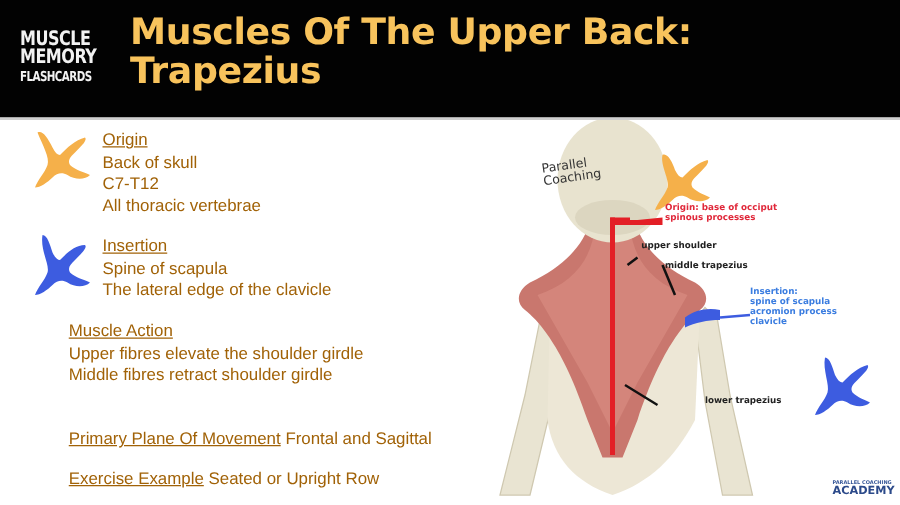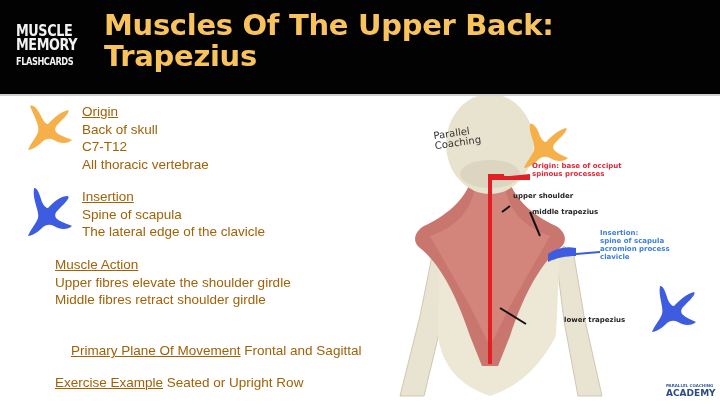--- a/index.html
+++ b/index.html
@@ -54,21 +54,21 @@
   <div>Spine of scapula</div>
   <div>The lateral edge of the clavicle</div>
 </div>
 
 <div class="block" style="left:55px; top:256px;">
   <div class="u">Muscle Action</div>
   <div>Upper fibres elevate the shoulder girdle</div>
   <div>Middle fibres retract shoulder girdle</div>
 </div>
 
-<div class="block" style="left:55px; top:342px;margin-left:16px;">
+<div class="block" style="left:55px; top:342px;">
   <span class="u">Primary Plane Of Movement</span>
   <span>Frontal and Sagittal</span>
 </div>
 
 <div class="block" style="left:55px; top:374px;">
   <span class="u">Exercise Example</span>
   <span>Seated or Upright Row</span>
 </div>
 
 <div class="figure">

